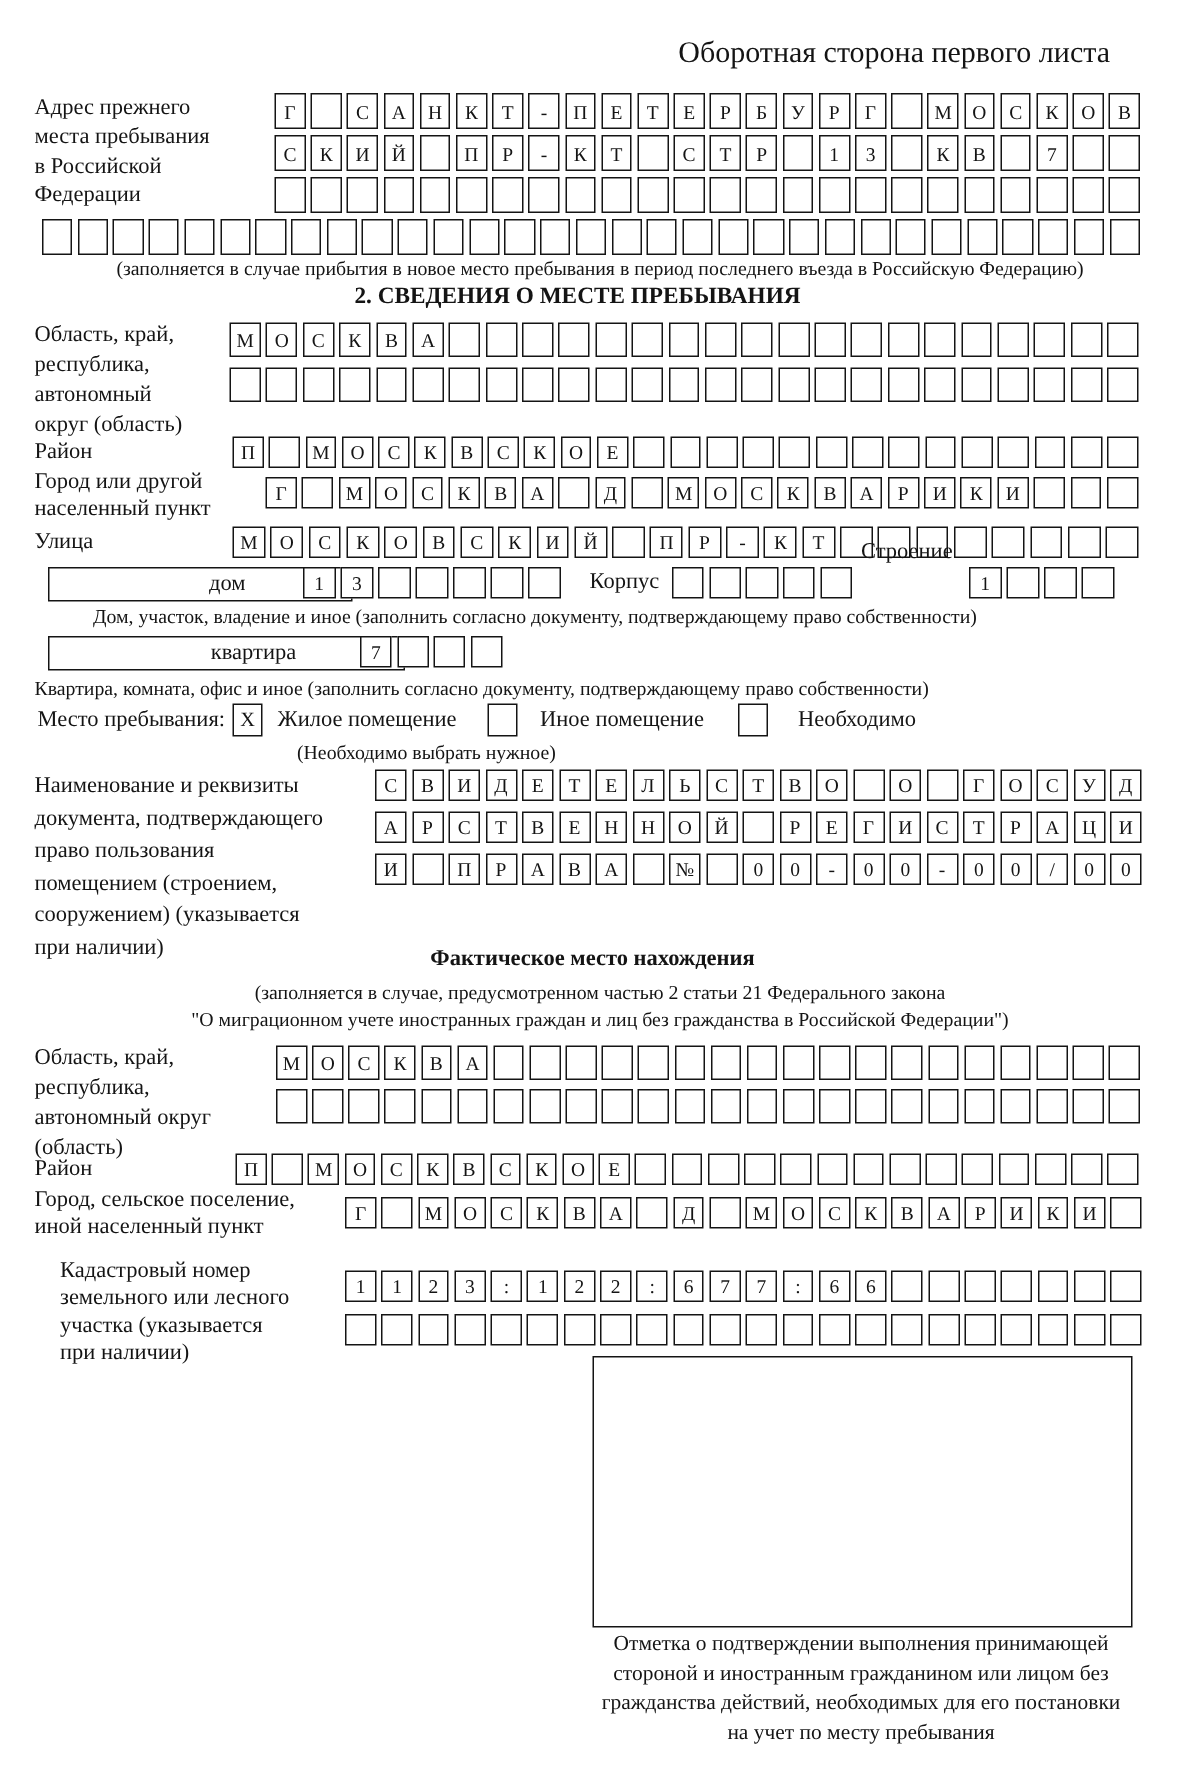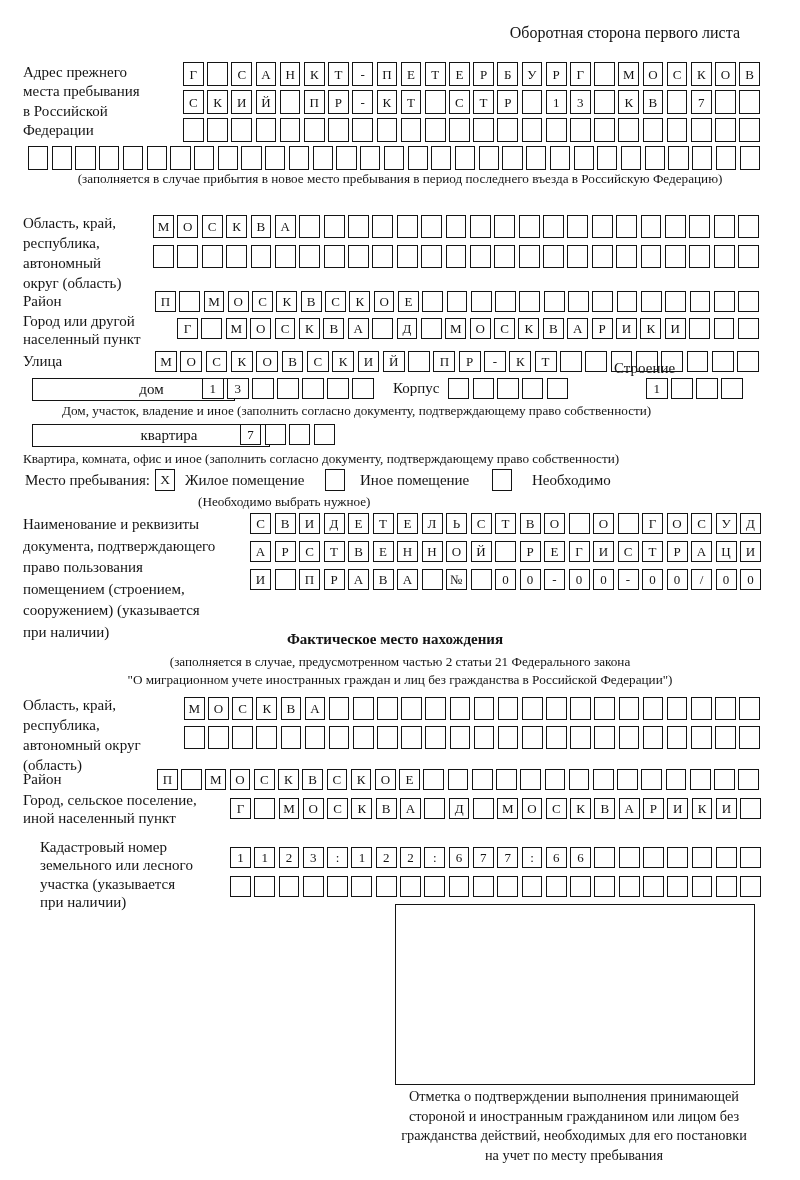--- a/index.html
+++ b/index.html
@@ -32,21 +32,21 @@
     display:flex; align-items:center; justify-content:center; font-size:13.5px;
   }
   .stamp { position:absolute; border:1.8px solid #141414; background:#fff; }
   .caption { position:absolute; font-size:14.3px; line-height:19.7px; text-align:center; }
 </style>
 </head>
 <body>
 
 <div class="page">
 
-  <div class="note right" style="left:380px; top:24px; width:360px; font-size:16px;">Оборотная сторона первого листа</div>
+  <div class="note right" style="left:380px; top:24px; width:360px; font-size:20px;">Оборотная сторона первого листа</div>
 
   <div class="lbl" style="left:23px; top:63px;">
     <div>Адрес прежнего</div>
     <div>места пребывания</div>
     <div>в Российской</div>
     <div>Федерации</div>
   </div>
   <div class="row" style="left:183px; top:62px;  width:577px; height:24px;">
       <div class="cell">Г</div>
       <div class="cell"></div>
@@ -153,20 +153,21 @@
       <div class="cell"></div>
       <div class="cell"></div>
       <div class="cell"></div>
       <div class="cell"></div>
       <div class="cell"></div>
       <div class="cell"></div>
       <div class="cell"></div>
     </div>
   <div class="note center" style="left:0; top:171px; width:800px;">(заполняется в случае прибытия в новое место пребывания в период последнего въезда в Российскую Федерацию)</div>
 
+  <div class="title center" style="left:0; top:189px; width:770px;">2. СВЕДЕНИЯ О МЕСТЕ ПРЕБЫВАНИЯ</div>
 
   <div class="lbl lh20" style="left:23px; top:213px;">
     <div>Область, край,</div>
     <div>республика,</div>
     <div>автономный</div>
     <div>округ (область)</div>
   </div>
   <div class="row" style="left:153px; top:215px; width:606px; height:23px;">
       <div class="cell">М</div>
       <div class="cell">О</div>
@@ -327,21 +328,21 @@
   <div class="lbl" style="left:393px; top:379px;">
     <div>Корпус</div>
   </div>
   <div class="row" style="left:448px; top:378px; width:120px; height:21px;">
       <div class="cell"></div>
       <div class="cell"></div>
       <div class="cell"></div>
       <div class="cell"></div>
       <div class="cell"></div>
     </div>
-  <div class="lbl" style="left:574px; top:359px;margin-left:40px;">
+  <div class="lbl" style="left:574px; top:359px;">
     <div>Строение</div>
   </div>
   <div class="row" style="left:646px; top:378px; width:97px; height:21px;">
       <div class="cell">1</div>
       <div class="cell"></div>
       <div class="cell"></div>
       <div class="cell"></div>
     </div>
   <div class="note" style="left:23px; top:403px;margin-left:39px;">Дом, участок, владение и иное (заполнить согласно документу, подтверждающему право собственности)</div>
 

